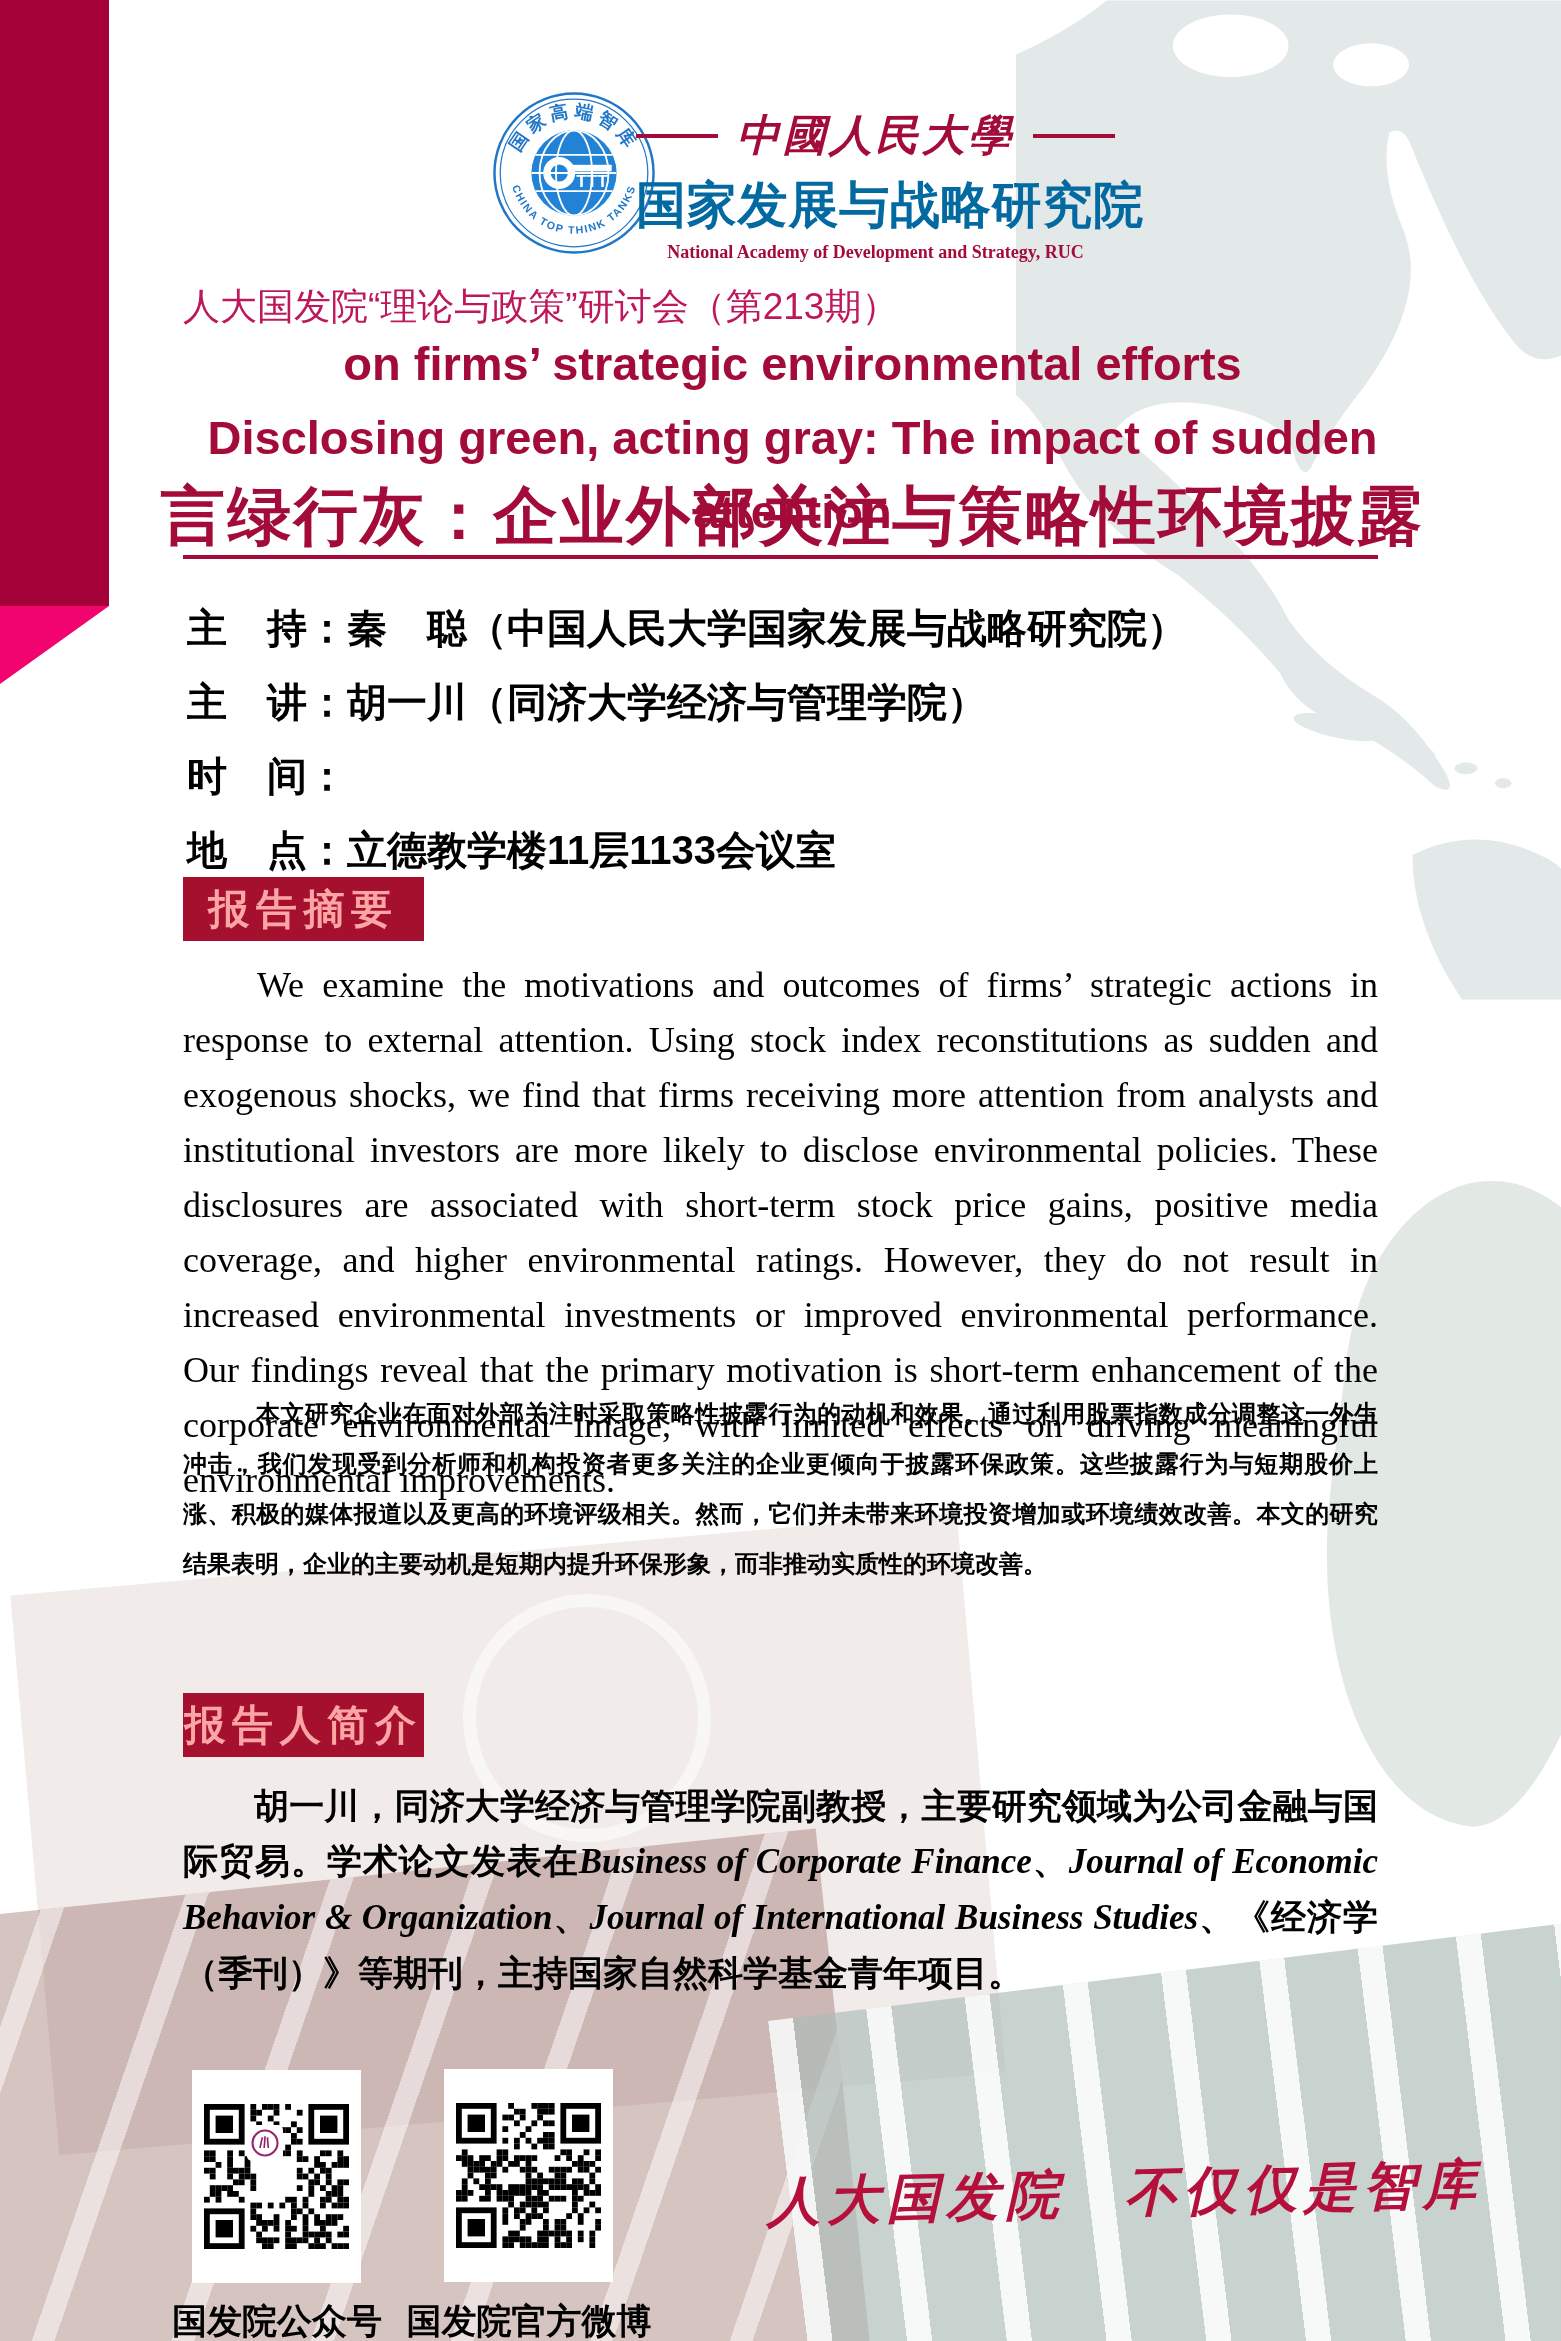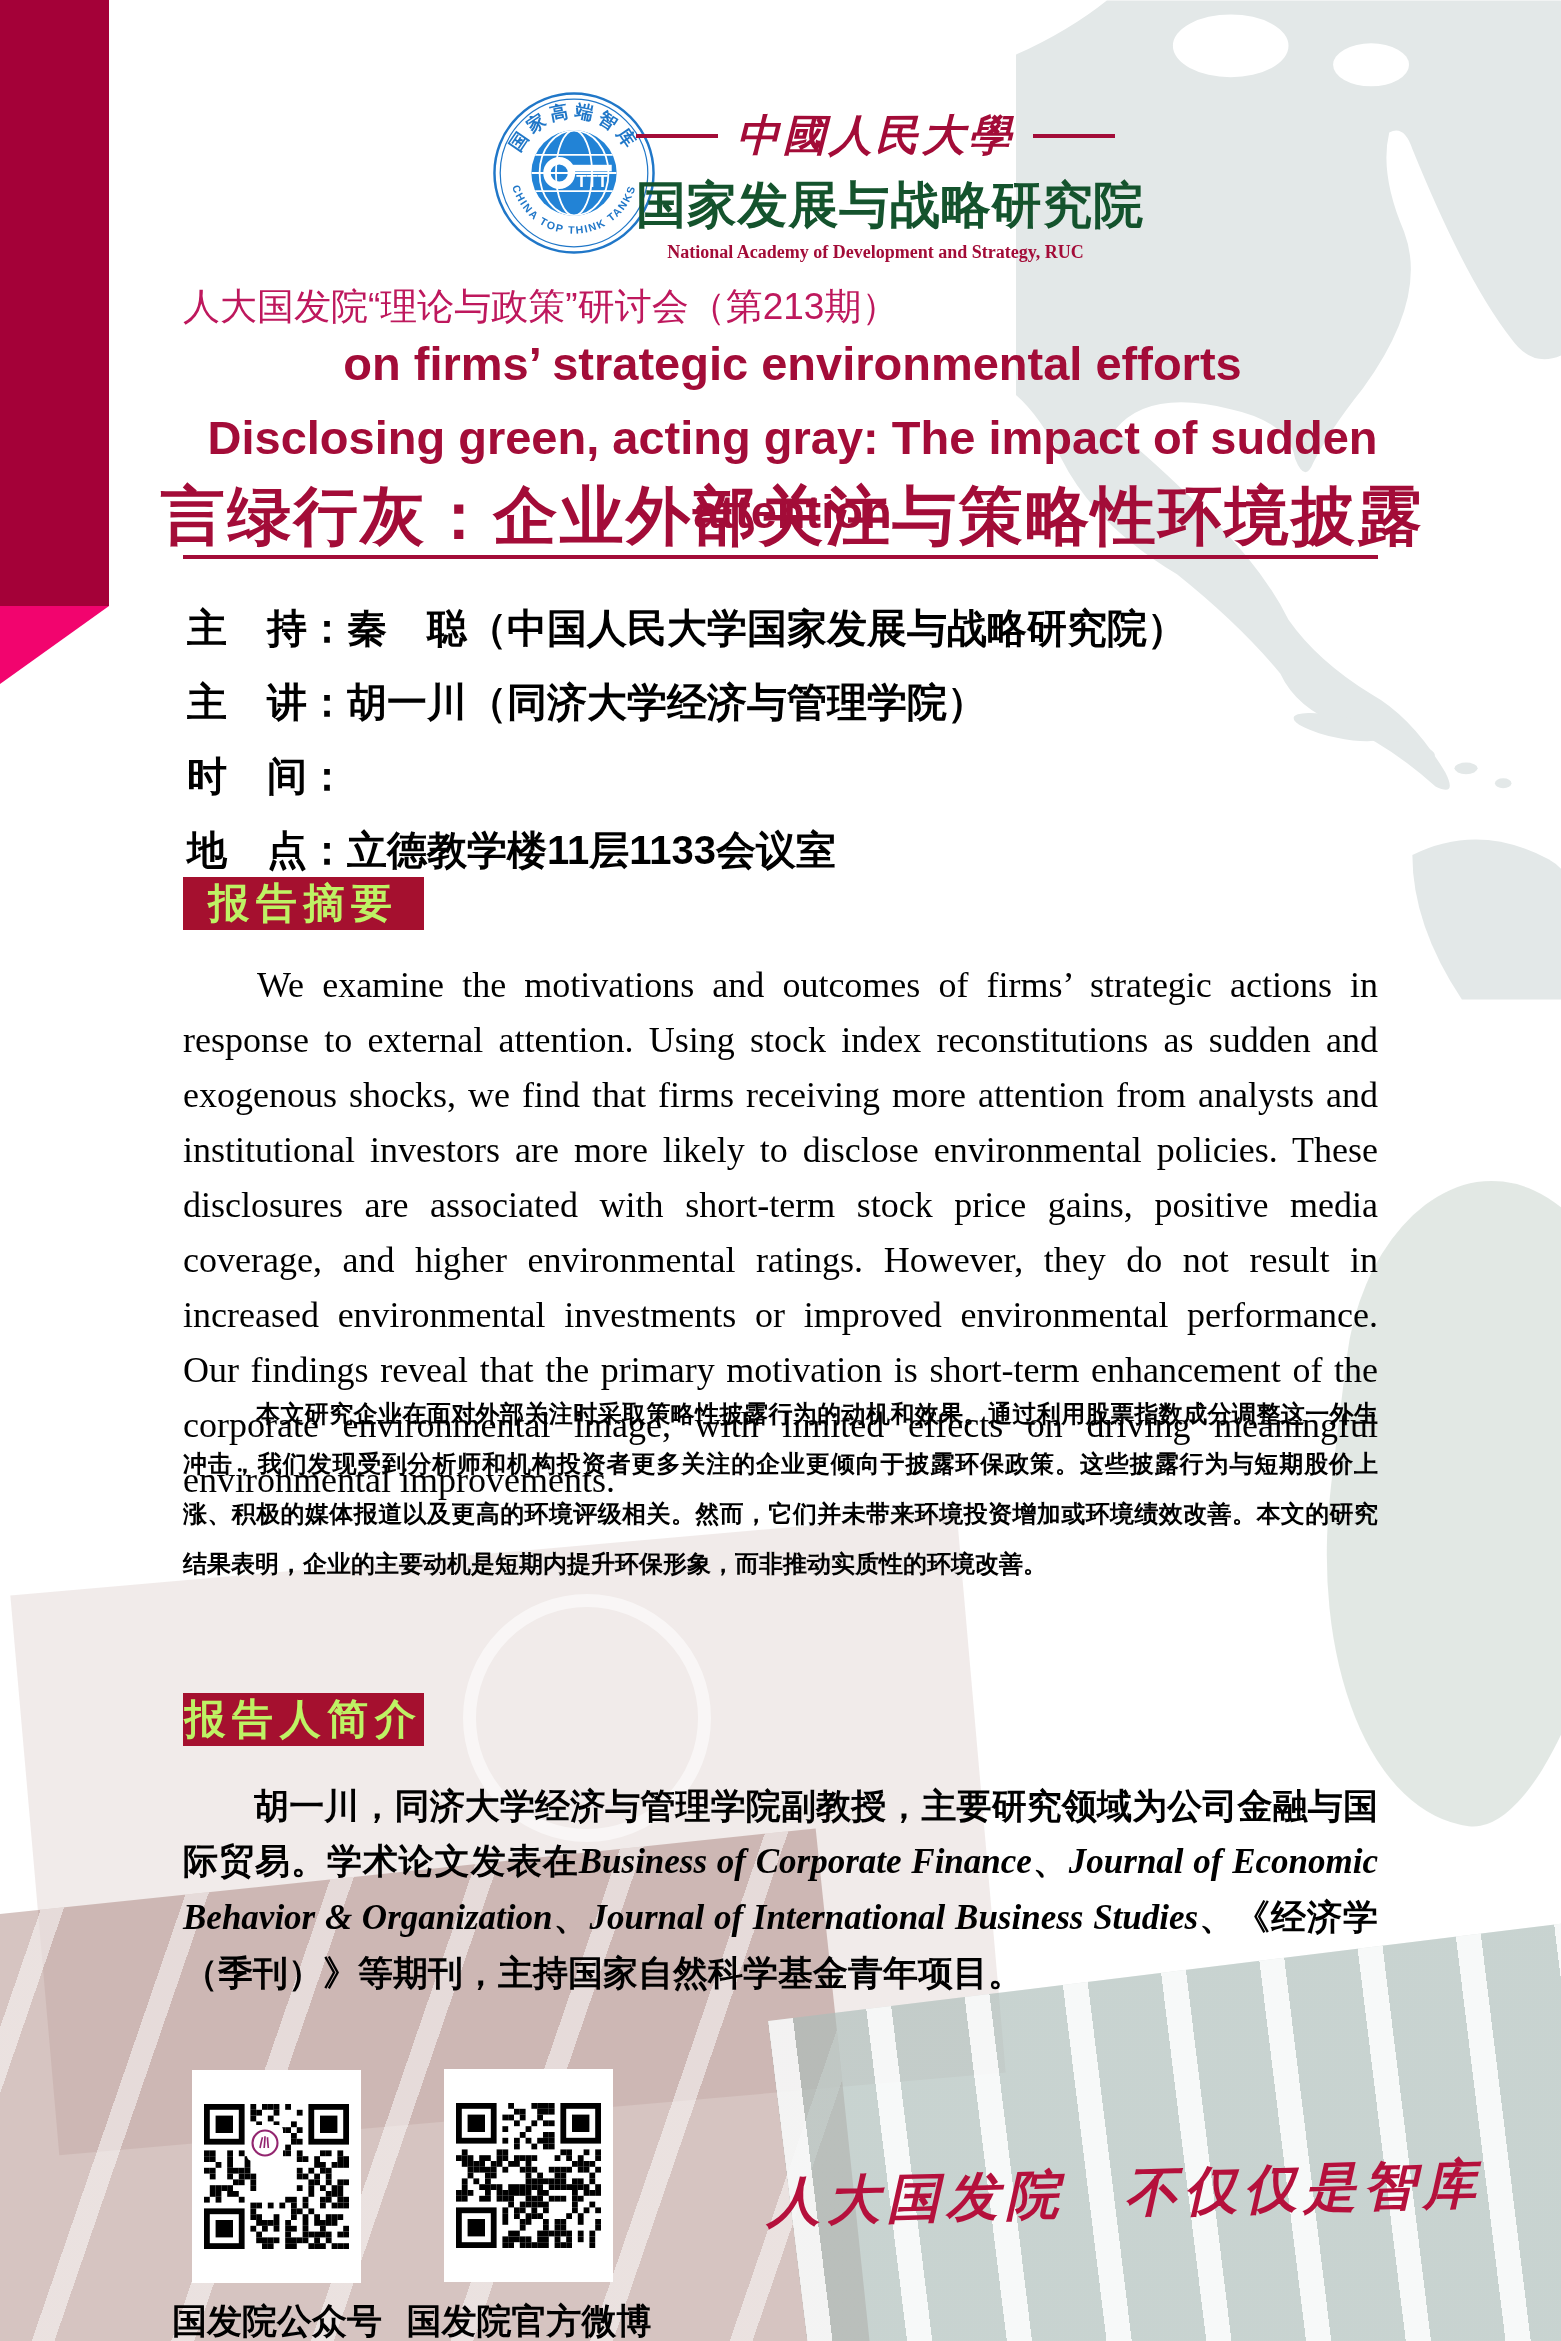--- a/index.html
+++ b/index.html
@@ -30,41 +30,41 @@
                clip-path:polygon(0 0,100% 0,0 100%);z-index:3;
                filter:drop-shadow(3.3px 3.3px 3.3px rgba(0,0,0,0.35));}
 
   
   .seal{position:absolute;left:492px;top:91px;width:164px;height:164px;z-index:2;}
   .hdr-right{position:absolute;left:636px;top:107px;width:479px;text-align:center;z-index:2;}
   .univ-row{display:flex;align-items:center;justify-content:center;gap:19px;}
   .univ-line{height:3.3px;background:#A30C38;flex:1;}
   .univ-name{font-family:"Liberation Serif",serif;font-weight:700;font-style:italic;
              font-size:43px;color:#A30C38;letter-spacing:3.3px;white-space:nowrap;}
-  .academy-cn{font-family:"Liberation Serif",serif;font-weight:700;font-size:50px;color:#14532d;
+  .academy-cn{font-family:"Liberation Serif",serif;font-weight:700;font-size:50px;color:#0369a1;
               letter-spacing:0.8px;margin-top:6.6px;white-space:nowrap;}
   .academy-en{font-family:Liberation Serif, serif;font-weight:700;font-size:18px;color:#A30C38;
               margin-top:3.3px;white-space:nowrap;text-align:center;}
 
   
   .series{position:absolute;left:183px;top:282px;font-size:37px;font-weight:400;color:#be185d;z-index:2;}
   .title-en{position:absolute;left:107px;top:327px;width:1371px;text-align:center;color:#A30C38;
             font-weight:700;font-size:47px;line-height:74px;z-index:2;}
   .title-cn{position:absolute;left:107px;top:473px;width:1371px;text-align:center;color:#A30C38;
             font-weight:700;font-size:64px;letter-spacing:2.5px;z-index:2;}
   .title-underline{position:absolute;left:183px;top:555px;width:1195px;height:4.1px;background:#A30C38;z-index:2;}
 
   
   .details{position:absolute;left:187px;top:591px;z-index:2;}
   .detail-row{height:74px;display:flex;align-items:center;font-size:40px;font-weight:700;color:#000;}
   .detail-label{white-space:pre;}
   .detail-value{white-space:pre;}
 
   
-  .badge{position:absolute;left:183px;width:241px;height:53px;background:#A5102F;color:#bef264;
+  .badge{position:absolute;left:183px;width:241px;height:64px;background:#A5102F;color:#fca5a5;
          display:flex;align-items:center;justify-content:center;z-index:2;
          font-family:"Liberation Serif",serif;font-weight:700;font-size:41px;letter-spacing:6.6px;}
   .badge.abstract{top:877px;}
   .badge.speaker{top:1693px;}
 
   
   .abs-en{position:absolute;left:183px;top:958px;width:1195px;z-index:2;margin:0;
           font-family:"Liberation Serif",serif;font-size:36px;line-height:55px;
           text-align:justify;text-indent:74px;color:#000;}
   .abs-cn{position:absolute;left:183px;top:1389px;width:1195px;z-index:2;margin:0;

